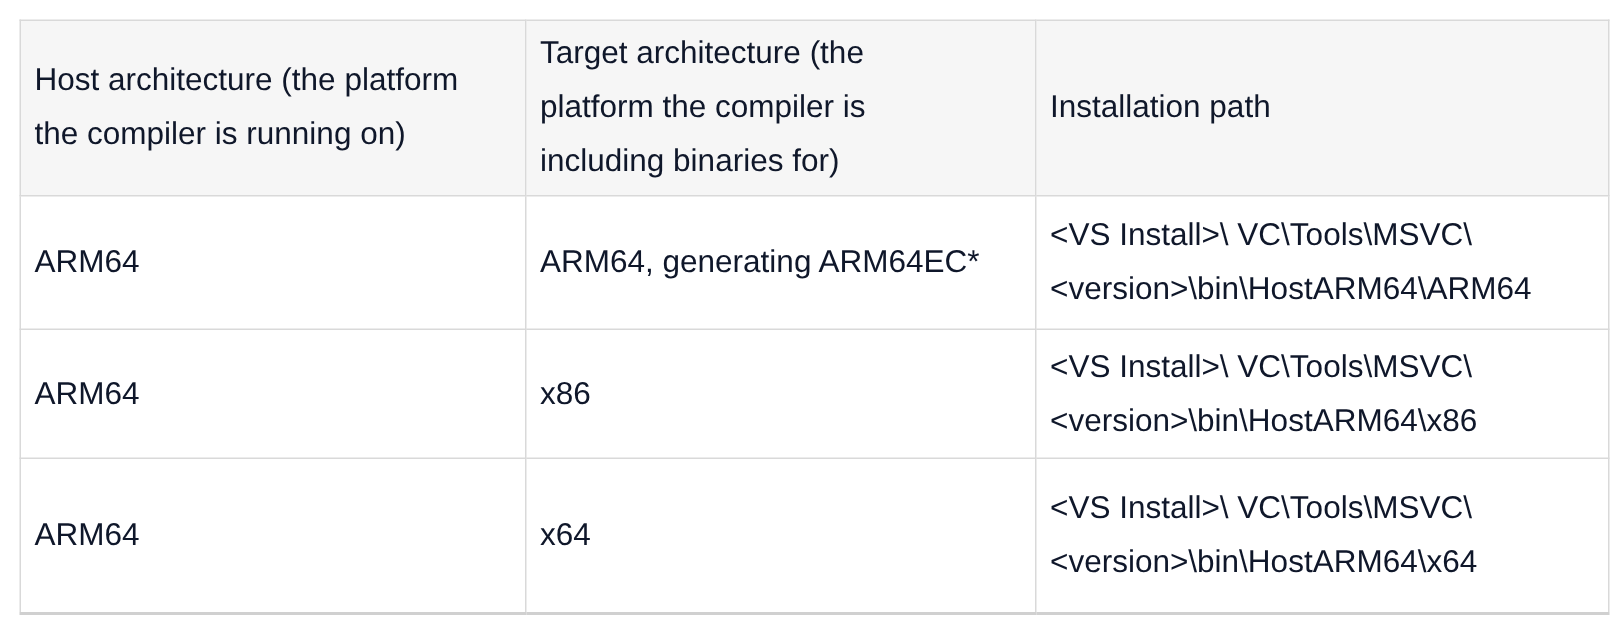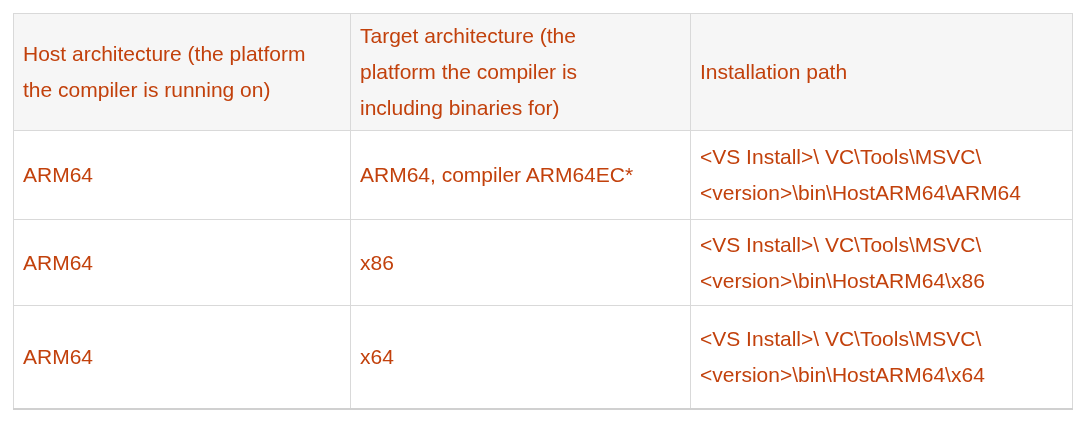--- a/index.html
+++ b/index.html
@@ -13,21 +13,21 @@
     overflow: hidden;
     font-family: "Liberation Sans", "DejaVu Sans", sans-serif;
   }
   .page {
     padding: 13px 8px 9px 13px;
   }
   table.arch-table {
     border-collapse: collapse;
     table-layout: fixed;
     width: 1059px;
-    color: #c2410c;
+    color: #0f172a;
     font-size: 21px;
     line-height: 36px;
   }
   col.c1 { width: 337px; }
   col.c2 { width: 340px; }
   col.c3 { width: 382px; }
   th, td {
     border: 1px solid #d9d9d9;
     text-align: left;
     vertical-align: middle;
@@ -64,21 +64,21 @@
 the compiler is running on)</th>
         <th>Target architecture (the
 platform the compiler is
 including binaries for)</th>
         <th>Installation path</th>
       </tr>
     </thead>
     <tbody>
       <tr class="r1">
         <td>ARM64</td>
-        <td>ARM64, compiler ARM64EC*</td>
+        <td>ARM64, generating ARM64EC*</td>
         <td>&lt;VS Install&gt;\ VC\Tools\MSVC\
 &lt;version&gt;\bin\HostARM64\ARM64</td>
       </tr>
       <tr class="r2">
         <td>ARM64</td>
         <td>x86</td>
         <td>&lt;VS Install&gt;\ VC\Tools\MSVC\
 &lt;version&gt;\bin\HostARM64\x86</td>
       </tr>
       <tr class="r3">

